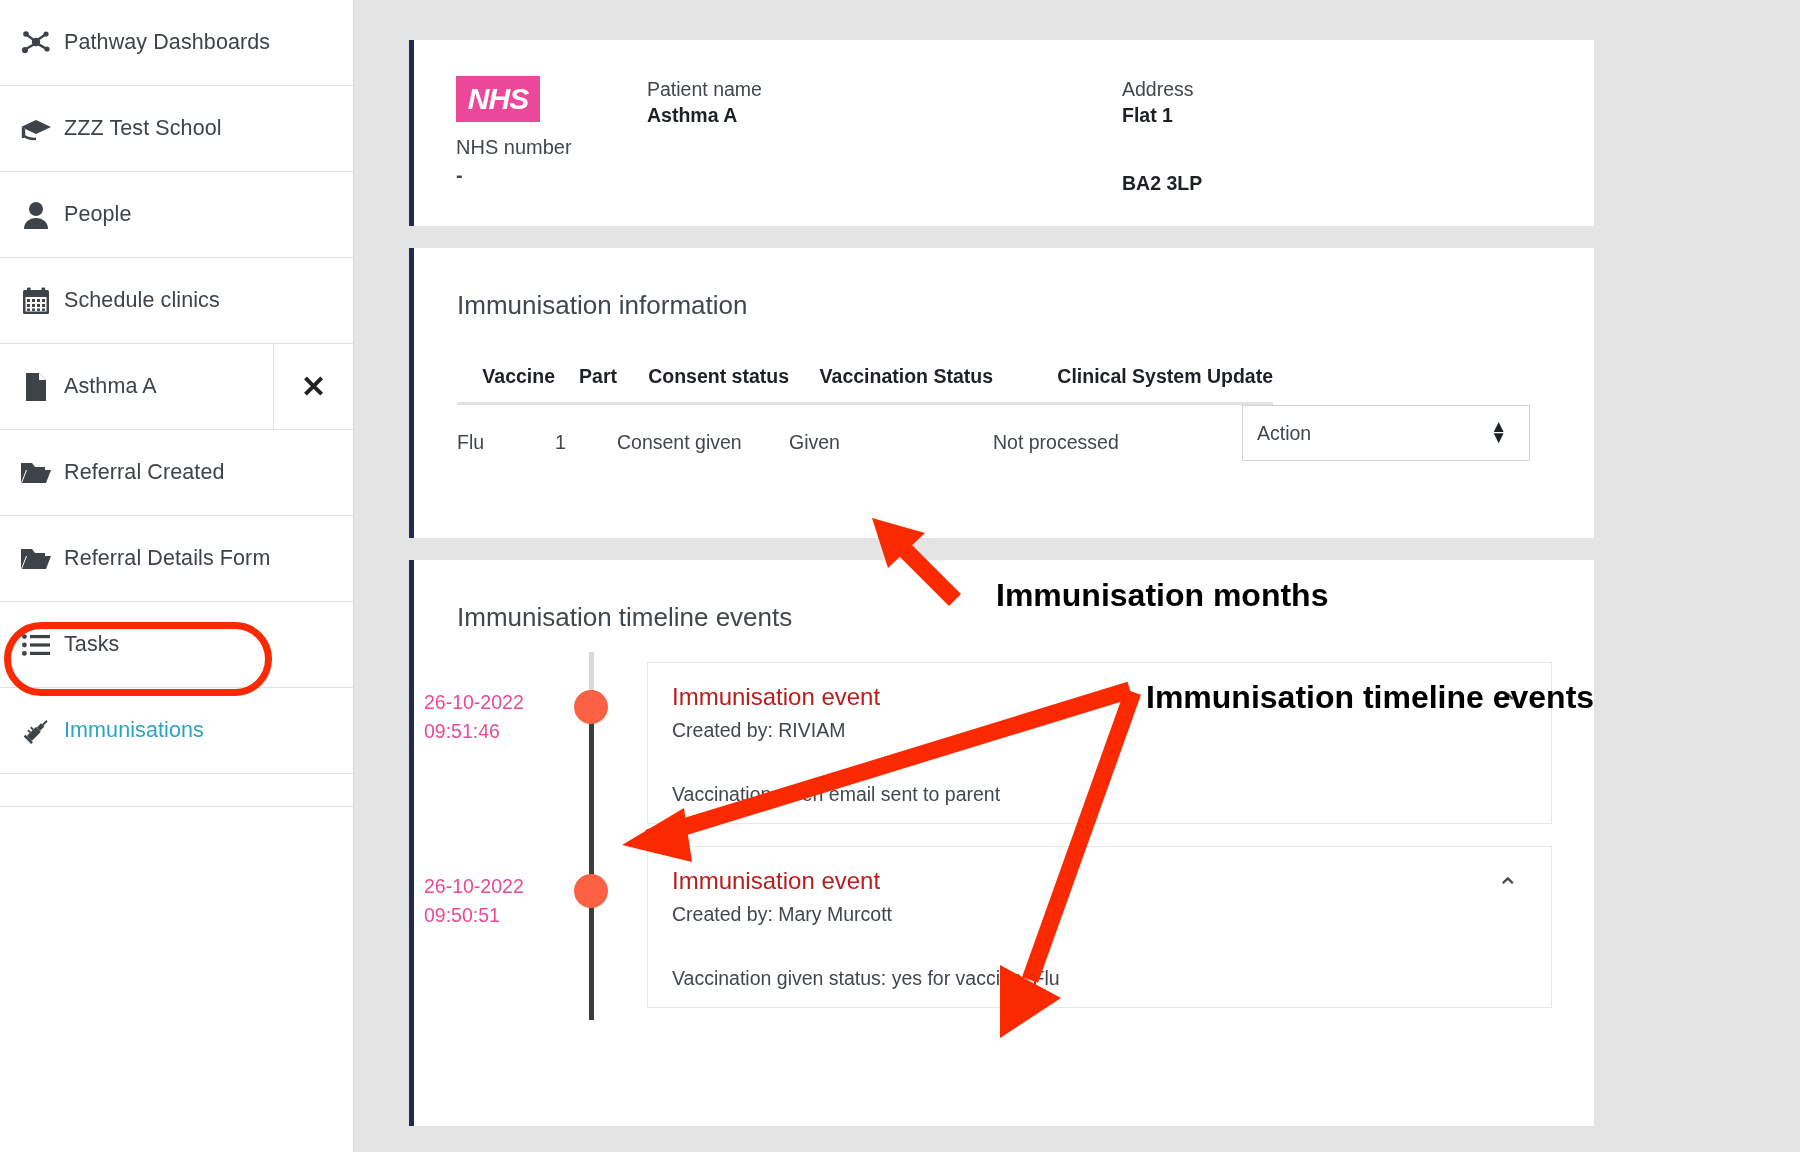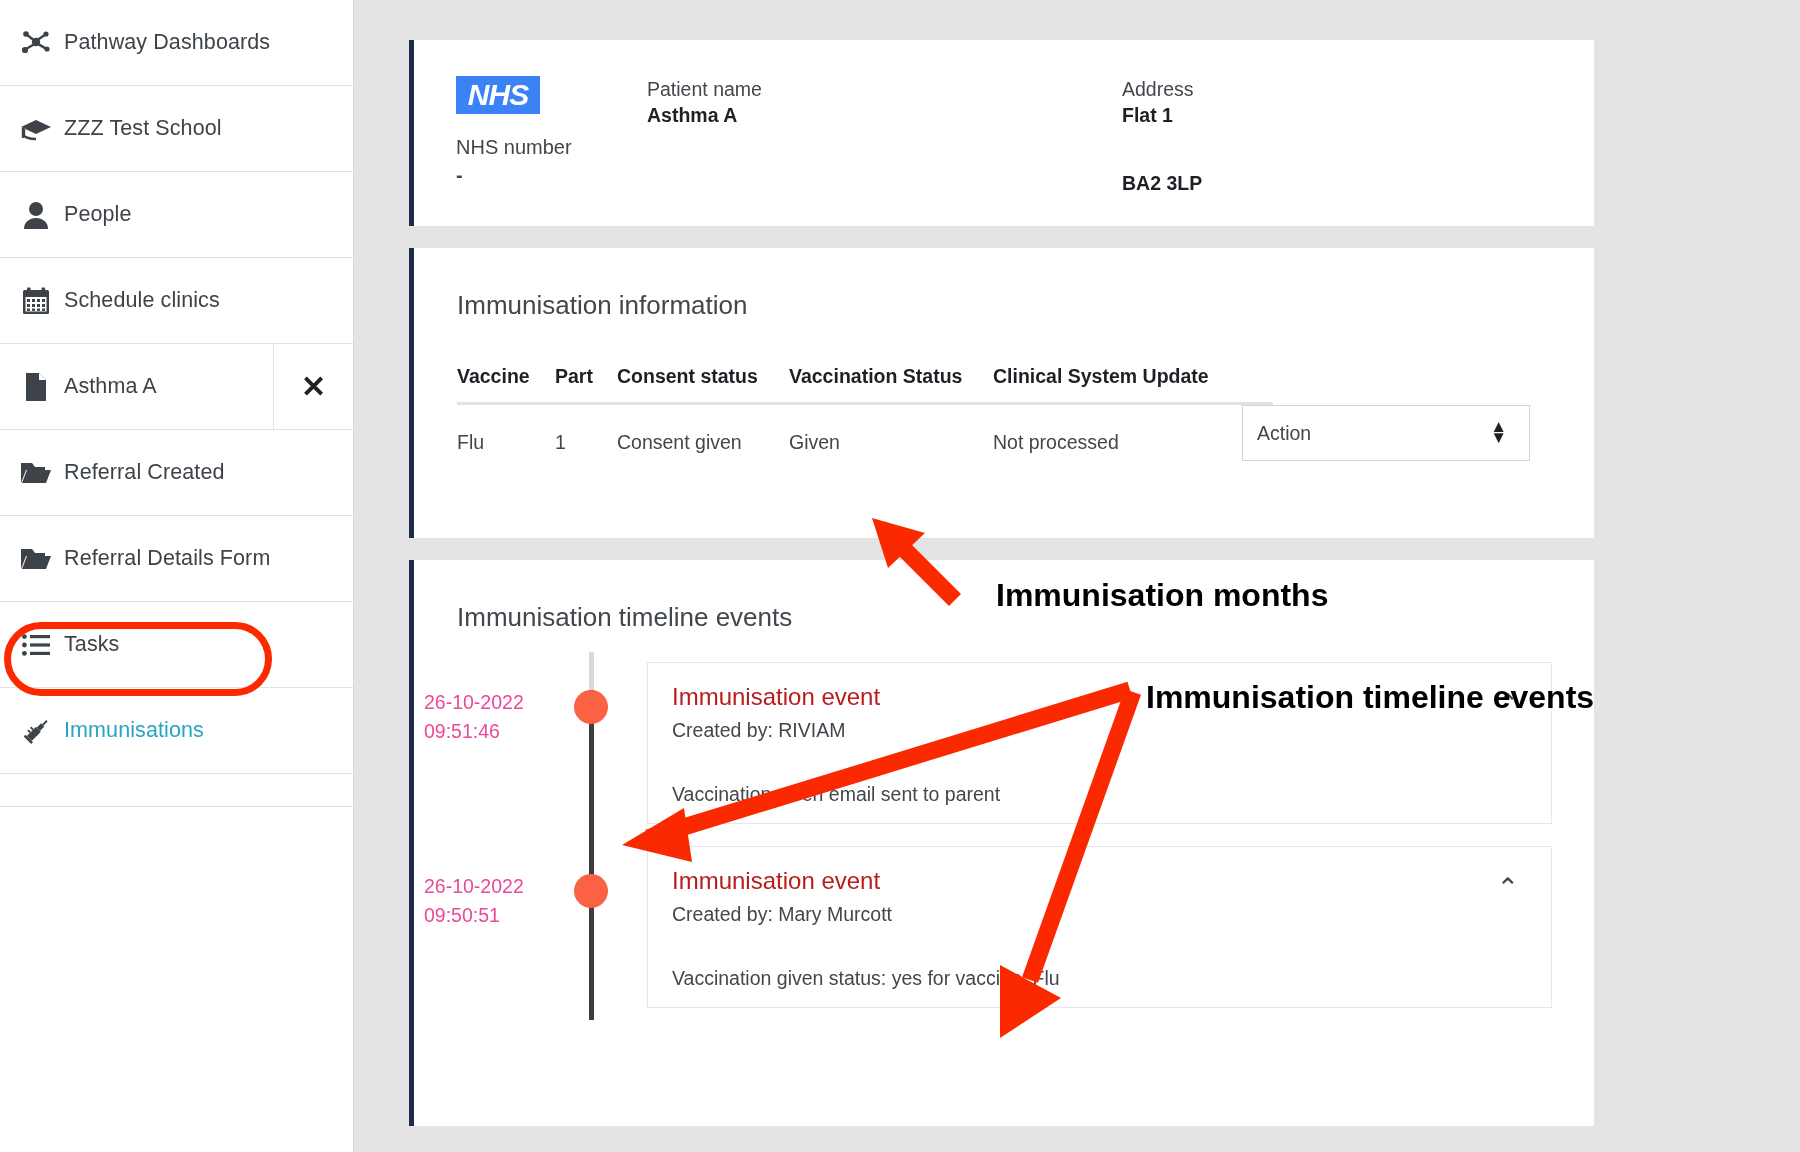--- a/index.html
+++ b/index.html
@@ -93,22 +93,22 @@
     width: 1185px;
   }
   #card-patient { height: 186px; }
   #card-imm     { margin-top: 22px; height: 290px; }
   #card-timeline{ margin-top: 22px; height: 566px; }
 
   
   .nhs-logo {
     position: absolute;
     left: 42px; top: 36px;
-    width: 84px; height: 38px;
-    background: #3b82f6;
+    width: 84px; height: 46px;
+    background: #ec4899;
     color: #fff;
     font-family: "Liberation Sans", sans-serif;
     font-weight: 700;
     font-style: italic;
     font-size: 30px;
     letter-spacing: -1px;
     display: flex; align-items: center; justify-content: center;
     line-height: 1;
   }
   .nhs-num-label {
@@ -133,21 +133,21 @@
     position: absolute; left: 43px; top: 42px;
     font-size: 26px; color: #41474c; font-weight: 400;
   }
   table.imm {
     position: absolute;
     left: 43px; top: 117px;
     border-collapse: collapse;
     width: 1100px;
   }
   table.imm th {
-    text-align: left;
+    text-align: right;
     font-size: 19.5px;
     font-weight: 700;
     color: #1d2125;
     padding: 0 0 14px 0;
     border-bottom: 3px solid #e2e2e2;
   }
   table.imm td {
     text-align: left;
     font-size: 19.5px;
     font-weight: 400;

